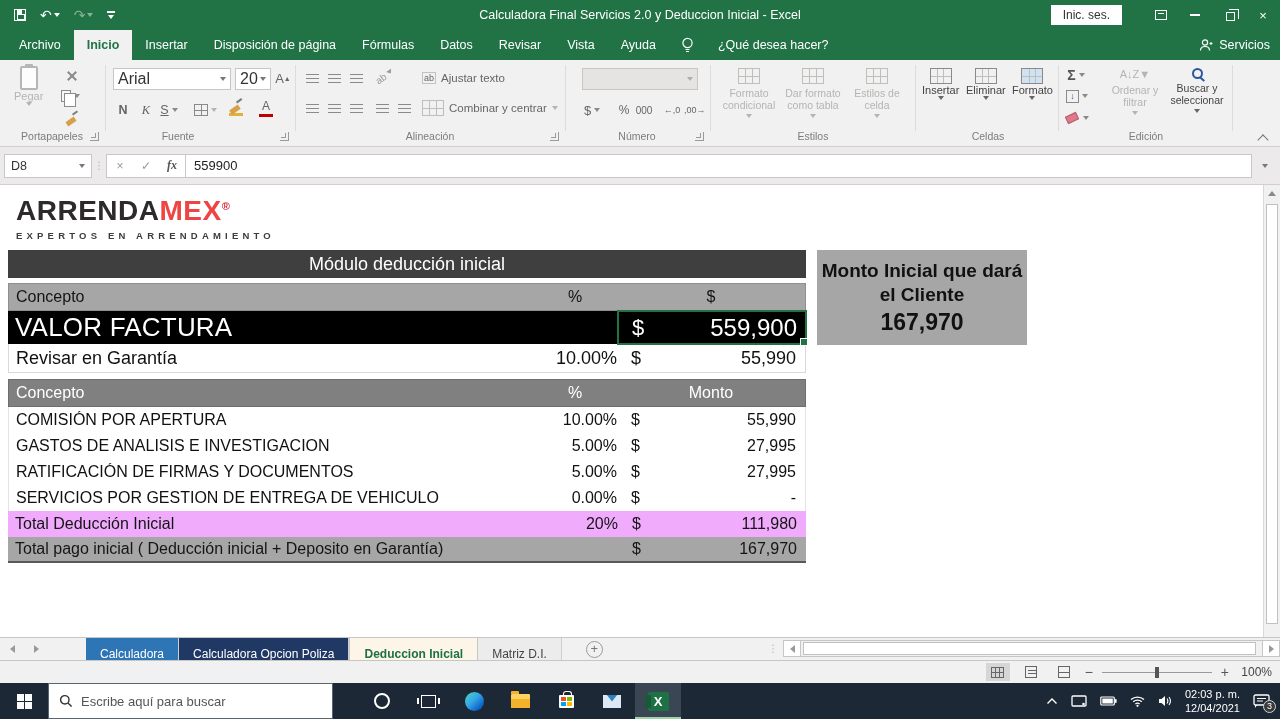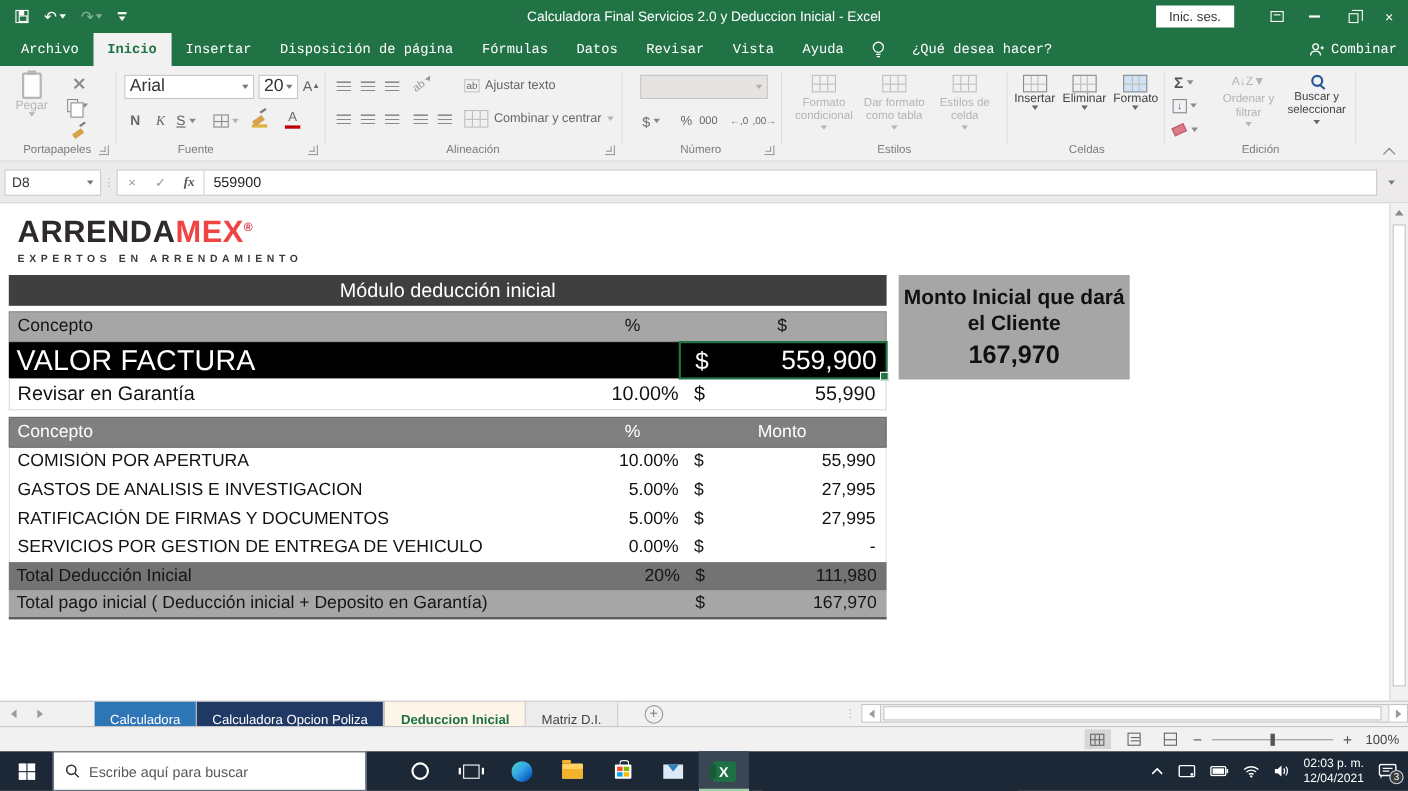--- a/index.html
+++ b/index.html
@@ -24,21 +24,21 @@
   .tb-right{position:absolute;right:0;top:0;height:30px;display:flex;align-items:center;}
   .signin{background:#fff;color:#333;font-size:12px;padding:3px 12px;margin-right:22px;cursor:pointer;}
   .winbtn{width:34px;height:30px;display:flex;align-items:center;justify-content:center;color:#fff;font-size:13px;cursor:pointer;}
   .ic-ribopt{width:12px;height:10px;border:1px solid #fff;position:relative;}
   .ic-ribopt:before{content:"";position:absolute;left:2px;top:2px;width:6px;height:1px;background:#fff;}
   .ic-restore{width:9px;height:9px;border:1px solid #fff;position:relative;margin-left:2px;margin-top:2px;}
   .ic-restore:before{content:"";position:absolute;left:2px;top:-4px;width:9px;height:9px;border:1px solid #fff;border-left:none;border-bottom:none;}
   .ic-min{width:10px;height:1.5px;background:#fff;}
 
   
-  .ribtabs{position:absolute;left:0;top:30px;width:1280px;height:30px;background:#217346;display:flex;align-items:stretch;color:#fff;font-size:12.5px;font-family:Liberation Mono, monospace;}
+  .ribtabs{position:absolute;left:0;top:30px;width:1280px;height:30px;background:#217346;display:flex;align-items:stretch;color:#fff;font-size:12.5px;}
   .rtab{padding:0 13px;display:flex;align-items:center;cursor:pointer;}
   .rtab.first{margin-left:6px;}
   .rtab.active{background:#f1f1f1;color:#217346;font-weight:bold;}
   .tellme{display:flex;align-items:center;gap:24px;padding:0 12px;cursor:pointer;}
   .share{position:absolute;right:10px;top:0;height:30px;display:flex;align-items:center;gap:6px;cursor:pointer;}
 
   
   .ribbon{position:absolute;left:0;top:60px;width:1280px;height:87px;background:#f1f1f1;border-bottom:1px solid #d2d0ce;}
   .rdiv{position:absolute;top:5px;height:66px;width:1px;background:#dcdcdc;}
   .rlabel{position:absolute;top:70px;font-size:10.5px;color:#7c7c7c;transform:translateX(-50%);white-space:nowrap;}
@@ -110,21 +110,21 @@
   .valor .selcell{display:flex;width:188px;height:33px;align-items:center;position:relative;outline:2px solid #217346;outline-offset:-1px;}
   .valor .selcell .c-cur{font-size:22px;}
   .valor .selcell .c-amt{font-size:24px;}
   .valor .selcell:after{content:"";position:absolute;right:-2px;bottom:-2px;width:6px;height:6px;background:#217346;border:1px solid #fff;}
   .deposito{height:29px;font-size:18px;color:#111;border:1px solid #d9d9d9;border-top:none;margin-bottom:6px;}
   .hdr2{height:28px;background:#808080;color:#fff;font-size:16px;border:1px solid #6e6e6e;}
   .hdr2 .c-pct{text-align:center;}
   .hdr2 .hdr-amt{width:188px;text-align:center;}
   .item{height:26px;font-size:16px;color:#111;border-left:1px solid #e3e3e3;border-right:1px solid #e3e3e3;}
   .item:last-of-type{border-bottom:1px solid #e3e3e3;margin-bottom:5px;}
-  .rowyellow{height:26px;background:#737373;color:#151515;font-size:16px;}
+  .rowyellow{height:26px;background:#f0abfc;color:#151515;font-size:16px;}
   .rowgray{height:26px;background:#a6a6a6;color:#151515;font-size:16px;border-bottom:2px solid #595959;}
 
   .sidepanel{position:absolute;left:817px;top:65px;width:210px;height:95px;background:#a6a6a6;color:#111;
     display:flex;flex-direction:column;align-items:center;justify-content:center;text-align:center;}
   .sidepanel .sp-t{font-size:19px;font-weight:bold;line-height:1.25;}
   .sidepanel .sp-v{font-size:23px;font-weight:bold;margin-top:2px;}
 
   .vscroll{position:absolute;right:0;top:0;width:17px;height:452px;background:#f1f1f1;border-left:1px solid #d9d9d9;}
   .vs-up{height:17px;display:flex;align-items:center;justify-content:center;cursor:pointer;}
   .tri-up{width:0;height:0;border-left:4px solid transparent;border-right:4px solid transparent;border-bottom:5px solid #8a8a8a;}
@@ -250,21 +250,21 @@
           <path d="M4.5 12.5h4M5 14.5h3" stroke="#fff" stroke-width="1.2"></path>
         </svg>
       <span>¿Qué desea hacer?</span>
     </div>
     <div class="share">
       <svg width="14" height="14" viewBox="0 0 14 14">
           <circle cx="6" cy="4.5" r="2.6" fill="none" stroke="#fff" stroke-width="1.2"></circle>
           <path d="M1.5 12.5c0-2.6 2-4 4.5-4s4.5 1.4 4.5 4" fill="none" stroke="#fff" stroke-width="1.2"></path>
           <path d="M10.5 5.5h3M12 4v3" stroke="#fff" stroke-width="1.1"></path>
         </svg>
-      <span>Combinar</span>
+      <span>Servicios</span>
     </div>
   </div>
 
   <div class="ribbon">
     <div class="rdiv" style="left:105px"></div>
     <div class="rdiv" style="left:295px"></div>
     <div class="rdiv" style="left:565px"></div>
     <div class="rdiv" style="left:710px"></div>
     <div class="rdiv" style="left:915px"></div>
     <div class="rdiv" style="left:1058px"></div>

